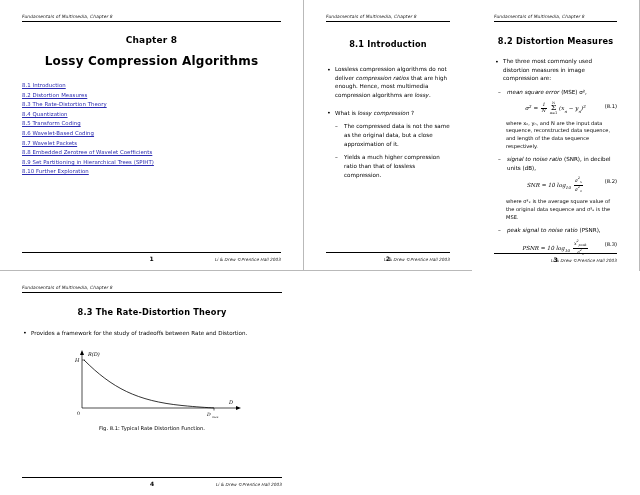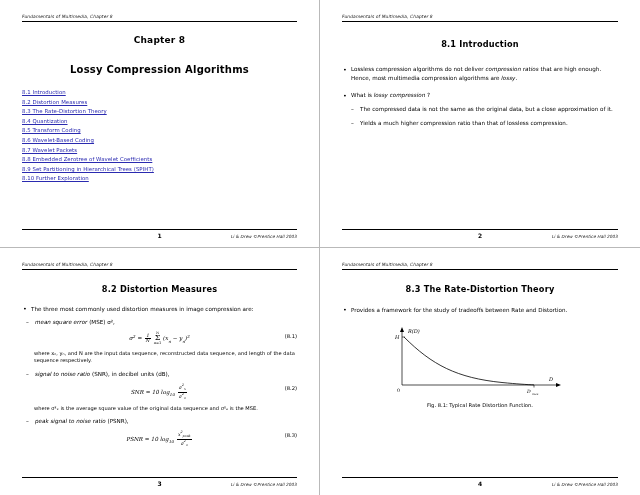--- a/index.html
+++ b/index.html
@@ -11,21 +11,21 @@
     width: 640px;
     height: 495px;
     font-family: "DejaVu Serif", serif;
     color: #000000;
     overflow: hidden;
   }
   .sheet {
     width: 640px;
     height: 495px;
     display: grid;
-    grid-template-columns: 1fr 1fr;
+    grid-template-columns: 1fr 1fr 1fr;
     grid-template-rows: 1fr 1fr;
     box-sizing: border-box;
   }
   .slide {
     position: relative;
     box-sizing: border-box;
     padding: 14px 22px 10px 22px;
     border-right: 1px solid #b9b9b9;
     border-bottom: 1px solid #b9b9b9;
   }
@@ -53,22 +53,22 @@
     font-family: "DejaVu Sans", sans-serif;
     font-weight: bold;
     font-size: 9px;
     margin-top: 13px;
     letter-spacing: 0.2px;
   }
   .subtitle {
     text-align: center;
     font-family: "DejaVu Sans", sans-serif;
     font-weight: bold;
-    font-size: 10px;
-    margin-top: 19px;
+    font-size: 12px;
+    margin-top: 9px;
     letter-spacing: 0.2px;
   }
   .toc {
     margin-top: 14px;
   }
   .toc a {
     display: block;
     font-family: "DejaVu Sans", sans-serif;
     font-size: 5.4px;
     color: #2a2ab0;

